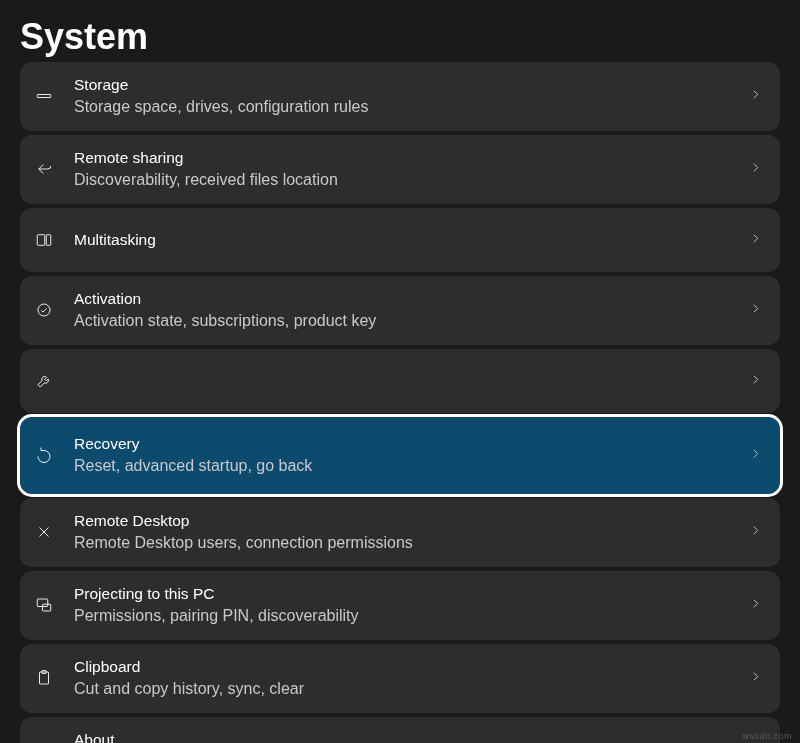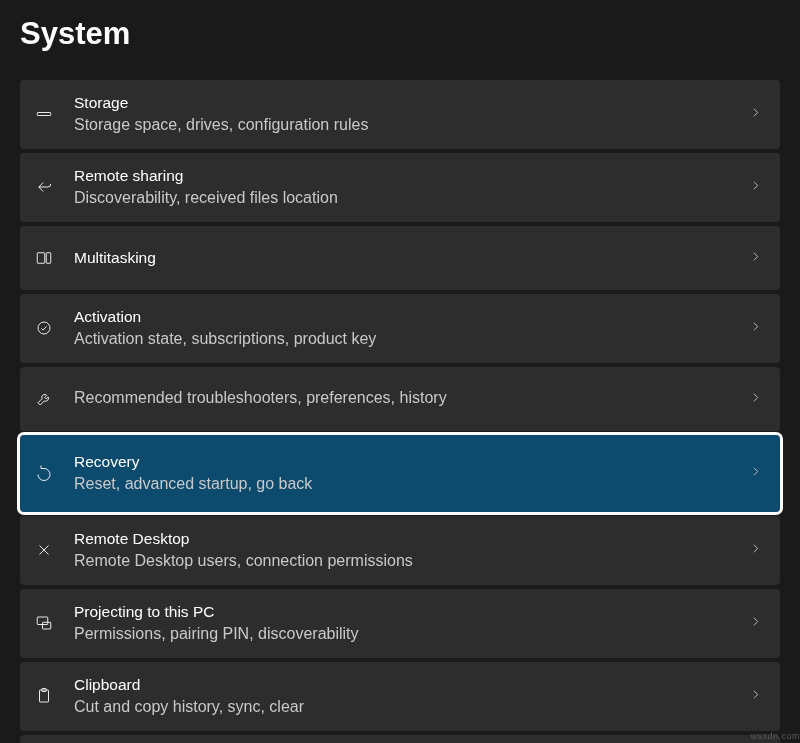--- a/index.html
+++ b/index.html
@@ -8,35 +8,35 @@
     height: 743px;
     background: #1a1a1a;
     font-family: "Segoe UI", -apple-system, sans-serif;
     color: #ffffff;
     overflow: hidden;
   }
   .page {
     padding: 12px 20px 8px 20px;
   }
   .title {
-    font-size: 31px;
+    font-size: 36px;
     font-weight: 600;
-    margin-bottom: 28px;
+    margin-bottom: 4px;
     margin-top: 4px;
   }
   .list {
     display: flex;
     flex-direction: column;
     gap: 4px;
   }
   .item {
     display: flex;
     align-items: center;
     background: #2d2d2d;
-    border-radius: 4px;
+    border-radius: 12px;
     padding: 13px 18px 13px 14px;
     cursor: pointer;
     min-height: 64px;
   }
   .item.highlighted {
     background: #0c4a6e;
     outline: 3px solid #ffffff;
     outline-offset: 0;
     padding-top: 17px;
     padding-bottom: 17px;
@@ -71,21 +71,21 @@
     line-height: 1.3;
   }
   .chevron {
     flex: 0 0 auto;
     margin-left: 12px;
     color: #cfcfcf;
   }
   .chevron svg { width: 13px; height: 13px; stroke: #cfcfcf; fill: none; stroke-width: 1.6; }
   .footer-mark {
     position: absolute;
-    right: 0;
+    right: 8px;
     bottom: 2px;
     font-size: 9px;
     color: #5a5a5a;
     letter-spacing: 0.5px;
   }
 </style>
 </head>
 <body>
 
 <div class="page">
@@ -148,21 +148,20 @@
             <path d="M9 5l7 7-7 7"></path>
           </svg></span>
       </div>
       <div class="item">
         <span class="icon-slot">
           <svg viewBox="0 0 24 24">
             <path d="M14.7 6.3a4 4 0 00-5.3 5.3L4 17l3 3 5.4-5.4a4 4 0 005.3-5.3l-2.6 2.6-2-2 2.6-2.6z"></path>
           </svg>
         </span>
         <div class="text-col">
-          <div class="item-desc">Recommended troubleshooters, preferences, history</div>
         </div>
         <span class="chevron"><svg viewBox="0 0 24 24">
             <path d="M9 5l7 7-7 7"></path>
           </svg></span>
       </div>
       <div class="item highlighted">
         <span class="icon-slot">
           <svg viewBox="0 0 24 24">
             <path d="M4 14a8 8 0 108-8H8"></path>
             <path d="M8 2v4h4"></path>

